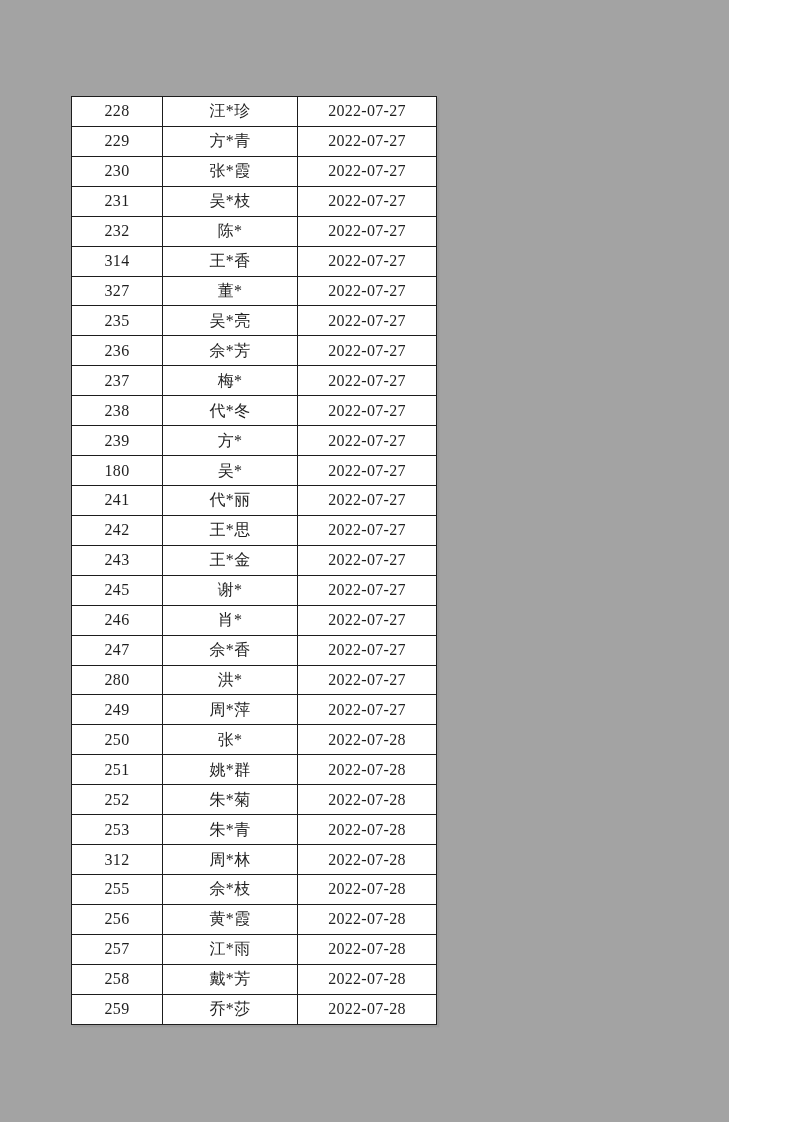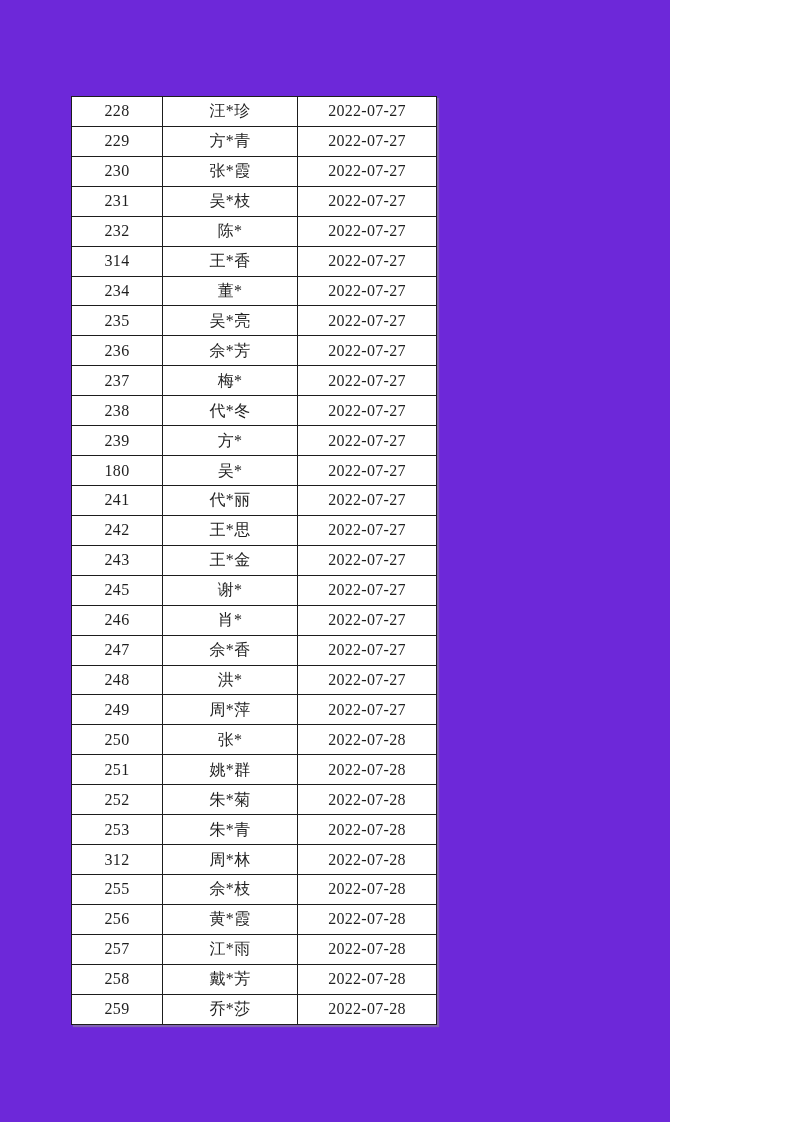--- a/index.html
+++ b/index.html
@@ -7,23 +7,23 @@
     padding: 0;
   }
   body {
     width: 793px;
     height: 1122px;
     background: #ffffff;
     font-family: "Liberation Serif", "DejaVu Serif", serif;
   }
   .page {
     position: relative;
-    width: 670px;
+    width: 729px;
     height: 1122px;
-    background: #6d28d9;
+    background: #a3a3a3;
     overflow: hidden;
   }
   table.roster {
     position: absolute;
     left: 71px;
     top: 96px;
     width: 365px;
     height: 929px;
     border-collapse: collapse;
     table-layout: fixed;
@@ -78,21 +78,21 @@
           <td>232</td>
           <td>陈*</td>
           <td>2022-07-27</td>
         </tr>
         <tr>
           <td>314</td>
           <td>王*香</td>
           <td>2022-07-27</td>
         </tr>
         <tr>
-          <td>234</td>
+          <td>327</td>
           <td>董*</td>
           <td>2022-07-27</td>
         </tr>
         <tr>
           <td>235</td>
           <td>吴*亮</td>
           <td>2022-07-27</td>
         </tr>
         <tr>
           <td>236</td>
@@ -143,21 +143,21 @@
           <td>246</td>
           <td>肖*</td>
           <td>2022-07-27</td>
         </tr>
         <tr>
           <td>247</td>
           <td>佘*香</td>
           <td>2022-07-27</td>
         </tr>
         <tr>
-          <td>248</td>
+          <td>280</td>
           <td>洪*</td>
           <td>2022-07-27</td>
         </tr>
         <tr>
           <td>249</td>
           <td>周*萍</td>
           <td>2022-07-27</td>
         </tr>
         <tr>
           <td>250</td>

